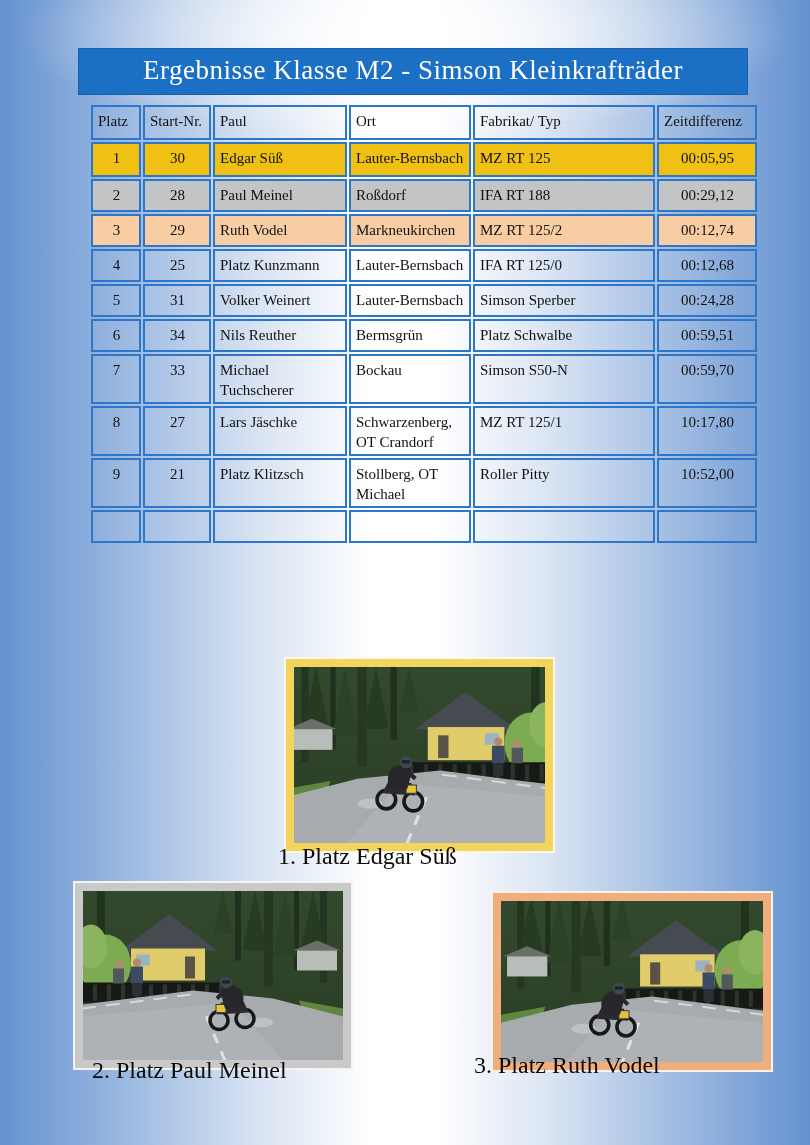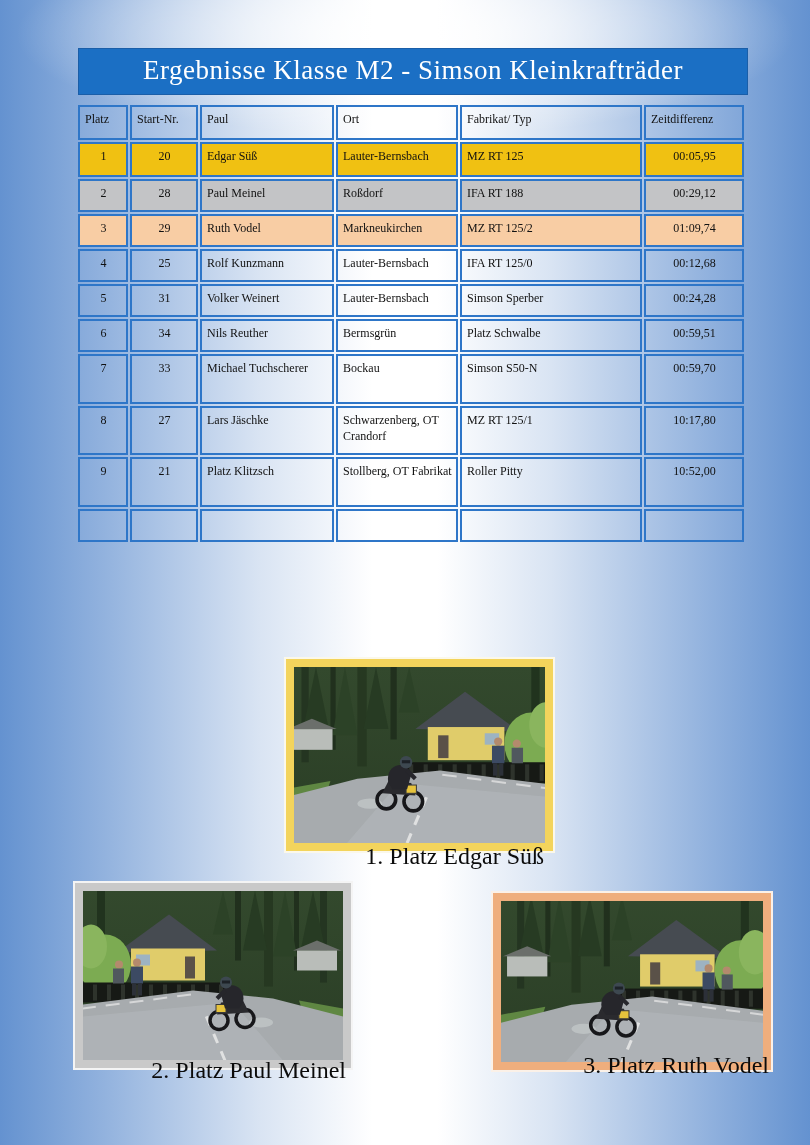--- a/index.html
+++ b/index.html
@@ -18,23 +18,23 @@
   .banner {
     position:absolute; left:78px; top:48px; width:670px; height:47px;
     background:var(--banner-blue,#1b6fc4);
     border:1px solid #1a5ea8; box-sizing:border-box;
     color:#ffffff; font-size:27px; text-align:center; line-height:43px;
     letter-spacing:.5px;
   }
 
   
   table.results {
-    position:absolute; left:76px; top:103px;
+    position:absolute; left:89px; top:103px;
     border-collapse:separate; border-spacing:2px;
-    font-size:12px; color:#111;
+    font-size:15px; color:#111;
   }
   table.results th, table.results td {
     border:2px solid var(--table-border,#2e76c8);
     box-sizing:border-box; padding:5px 4px 2px 5px;
     vertical-align:top; font-weight:normal; text-align:left; line-height:1.3;
     background:transparent;
   }
   col.c1{width:50px} col.c2{width:68px} col.c3{width:134px}
   col.c4{width:122px} col.c5{width:182px} col.c6{width:100px}
   tr.hdr  th { height:35px; }
@@ -53,25 +53,25 @@
   .photo svg { display:block; width:100%; height:100%; }
   .photo-1 { left:286px; top:659px; width:251px; height:176px;
              border:8px solid var(--gold-frame,#f3d45c); outline:2px solid #fbf8ea; }
   .photo-2 { left:75px;  top:883px; width:260px; height:169px;
              border:8px solid var(--silver-frame,#c9c9c9); outline:2px solid #f4f4f4; }
   .photo-3 { left:493px; top:893px; width:262px; height:161px;
              border:8px solid var(--bronze-frame,#efae7d); outline:2px solid #fbf1e8; }
   .photo-2 svg { transform:scaleX(-1); }
 
   .caption {
-    position:absolute; text-align:right; font-size:24px; color:#0b0b0b;
+    position:absolute; text-align:left; font-size:24px; color:#0b0b0b;
   }
   .caption-1 { left:278px; top:843px;  width:266px; }
-  .caption-2 { left:76px;  top:1057px; width:270px; }
-  .caption-3 { left:501px; top:1052px; width:268px; }
+  .caption-2 { left:92px;  top:1057px; width:270px; }
+  .caption-3 { left:474px; top:1052px; width:268px; }
 
   .defs-hidden { position:absolute; width:0; height:0; overflow:hidden; }
 </style>
 </head>
 <body>
 
 <svg class="defs-hidden" xmlns="http://www.w3.org/2000/svg" aria-hidden="true">
   <defs>
     <linearGradient id="forestGrad" x1="0" y1="0" x2="0" y2="1">
       <stop offset="0" stop-color="#33492d"></stop>
@@ -162,46 +162,46 @@
         <tr class="hdr">
       <th>Platz</th>
       <th>Start-Nr.</th>
       <th>Paul</th>
       <th>Ort</th>
       <th>Fabrikat/ Typ</th>
       <th>Zeitdifferenz</th>
     </tr>
     <tr class="r1">
       <td class="ctr">1</td>
-      <td class="ctr">20</td>
+      <td class="ctr">30</td>
       <td>Edgar Süß</td>
       <td>Lauter-Bernsbach</td>
       <td>MZ RT 125</td>
       <td class="ctr">00:05,95</td>
     </tr>
     <tr class="r2">
       <td class="ctr">2</td>
       <td class="ctr">28</td>
       <td>Paul Meinel</td>
       <td>Roßdorf</td>
       <td>IFA RT 188</td>
       <td class="ctr">00:29,12</td>
     </tr>
     <tr class="r3">
       <td class="ctr">3</td>
       <td class="ctr">29</td>
       <td>Ruth Vodel</td>
       <td>Markneukirchen</td>
       <td>MZ RT 125/2</td>
-      <td class="ctr">01:09,74</td>
+      <td class="ctr">00:12,74</td>
     </tr>
     <tr class="rstd">
       <td class="ctr">4</td>
       <td class="ctr">25</td>
-      <td>Rolf Kunzmann</td>
+      <td>Platz Kunzmann</td>
       <td>Lauter-Bernsbach</td>
       <td>IFA RT 125/0</td>
       <td class="ctr">00:12,68</td>
     </tr>
     <tr class="rstd">
       <td class="ctr">5</td>
       <td class="ctr">31</td>
       <td>Volker Weinert</td>
       <td>Lauter-Bernsbach</td>
       <td>Simson Sperber</td>
@@ -228,21 +228,21 @@
       <td class="ctr">27</td>
       <td>Lars Jäschke</td>
       <td>Schwarzenberg, OT Crandorf</td>
       <td>MZ RT 125/1</td>
       <td class="ctr">10:17,80</td>
     </tr>
     <tr class="r9">
       <td class="ctr">9</td>
       <td class="ctr">21</td>
       <td>Platz Klitzsch</td>
-      <td>Stollberg, OT Fabrikat</td>
+      <td>Stollberg, OT Michael</td>
       <td>Roller Pitty</td>
       <td class="ctr">10:52,00</td>
     </tr>
     <tr class="rempty">
       <td></td>
       <td></td>
       <td></td>
       <td></td>
       <td></td>
       <td></td>

